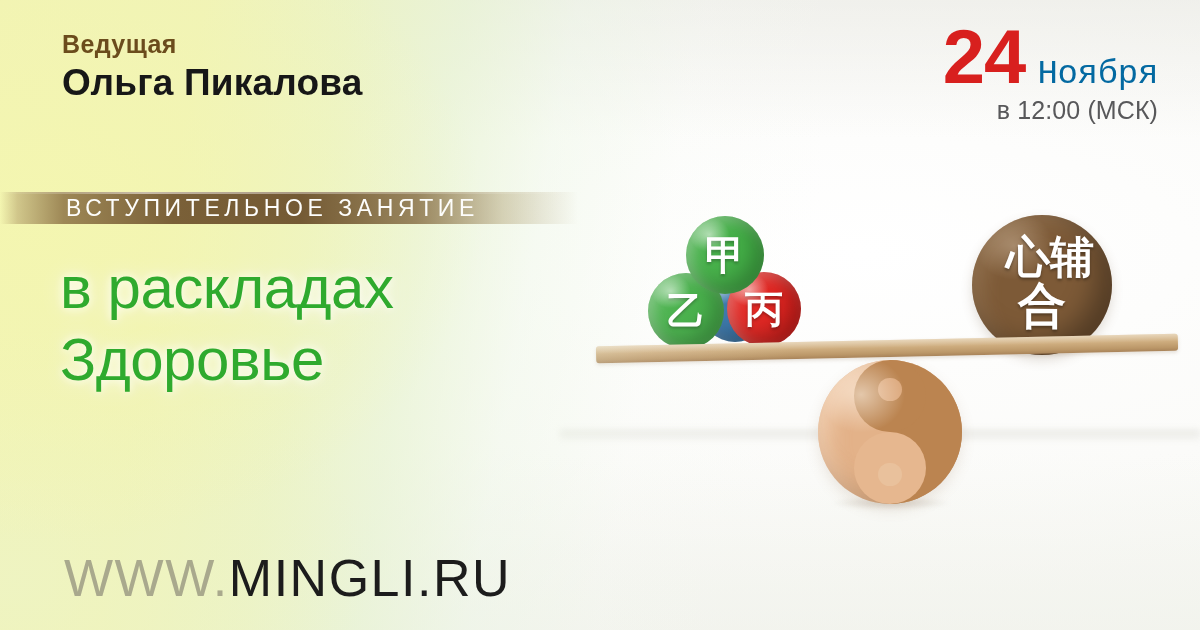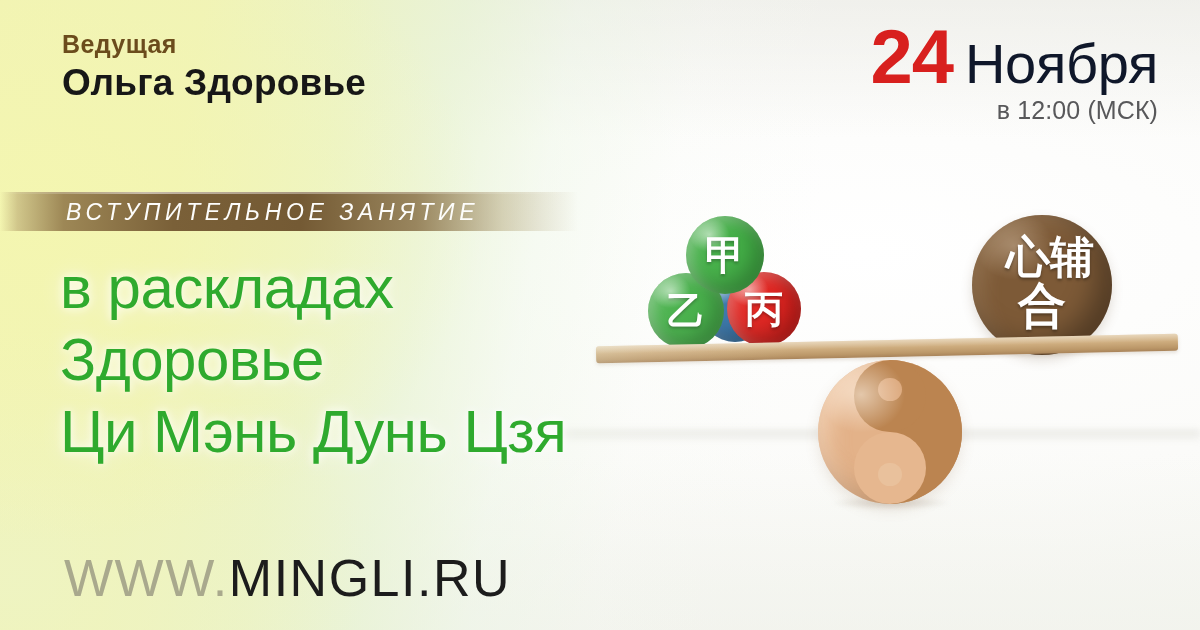--- a/index.html
+++ b/index.html
@@ -60,39 +60,38 @@
     font-size:37px;color:#171717;font-weight:700;letter-spacing:.2px;line-height:1.2;margin-top:2px;
   }
 
   
   .datebox{position:absolute;right:42px;top:22px;text-align:right;}
   .daterow{display:flex;align-items:baseline;justify-content:flex-end;gap:12px;}
   .dnum{
     font-size:76px;font-weight:700;color:#d8201e;line-height:.92;letter-spacing:-1px;margin-left:16px;
   }
   .dmon{
-    font-size:56px;font-weight:400;color:#0f172a;line-height:1;letter-spacing:-.3px;
+    font-size:34px;font-weight:400;color:#0369a1;line-height:1;letter-spacing:-.3px;font-family:Liberation Mono, monospace;
   }
   .dtime{
     font-size:25px;color:#58585a;margin-top:4px;letter-spacing:.1px;
   }
 
   
   .ribbon{
-    position:absolute;left:0;top:192px;width:578px;height:39px;
+    position:absolute;left:0;top:192px;width:578px;height:32px;
     background:linear-gradient(90deg,
       rgba(206,190,140,0) 0%,
       rgba(180,160,108,.55) 3%,
       rgba(150,126,78,.92) 11%,
       rgba(122,96,56,1) 30%,
       rgba(116,90,52,1) 52%,
       rgba(138,114,74,.85) 72%,
       rgba(176,160,116,.45) 87%,
       rgba(205,200,160,0) 100%);
-    font-style:italic;
   }
   .ribbon::before{
     content:"";position:absolute;left:0;right:0;top:0;height:2px;
     background:linear-gradient(90deg,rgba(255,255,255,0),rgba(255,255,255,.55) 25%,rgba(255,255,255,.25) 75%,rgba(255,255,255,0));
   }
   .ribbon .rtext{
     position:absolute;left:66px;top:50%;transform:translateY(-50%);
     color:#fdfdfb;font-size:23px;font-weight:400;letter-spacing:4.6px;white-space:nowrap;
   }
 
@@ -268,38 +267,37 @@
       <span class="dotB"></span>
       <span class="shine"></span>
     </div>
   </div>
 
   <div class="wash"></div>
   <div class="wash2"></div>
 
   <div class="presenter">
     <div class="lead">Ведущая</div>
-    <div class="name">Ольга Здоровье</div>
+    <div class="name">Ольга Пикалова</div>
   </div>
 
   <div class="datebox">
     <div class="daterow">
       <span class="dnum">24</span>
       <span class="dmon">Ноября</span>
     </div>
     <div class="dtime">в 12:00 (МСК)</div>
   </div>
 
   <div class="ribbon">
     <span class="rtext">ВСТУПИТЕЛЬНОЕ ЗАНЯТИЕ</span>
   </div>
 
   <div class="headline">
     <span class="hl">в раскладах</span>
     <span class="hl">Здоровье</span>
-    <span class="hl">Ци Мэнь Дунь Цзя</span>
   </div>
 
   <div class="url">
     <span class="w">WWW.</span><span class="d">MINGLI.RU</span>
   </div>
 
 </div>
 
 </body></html>

